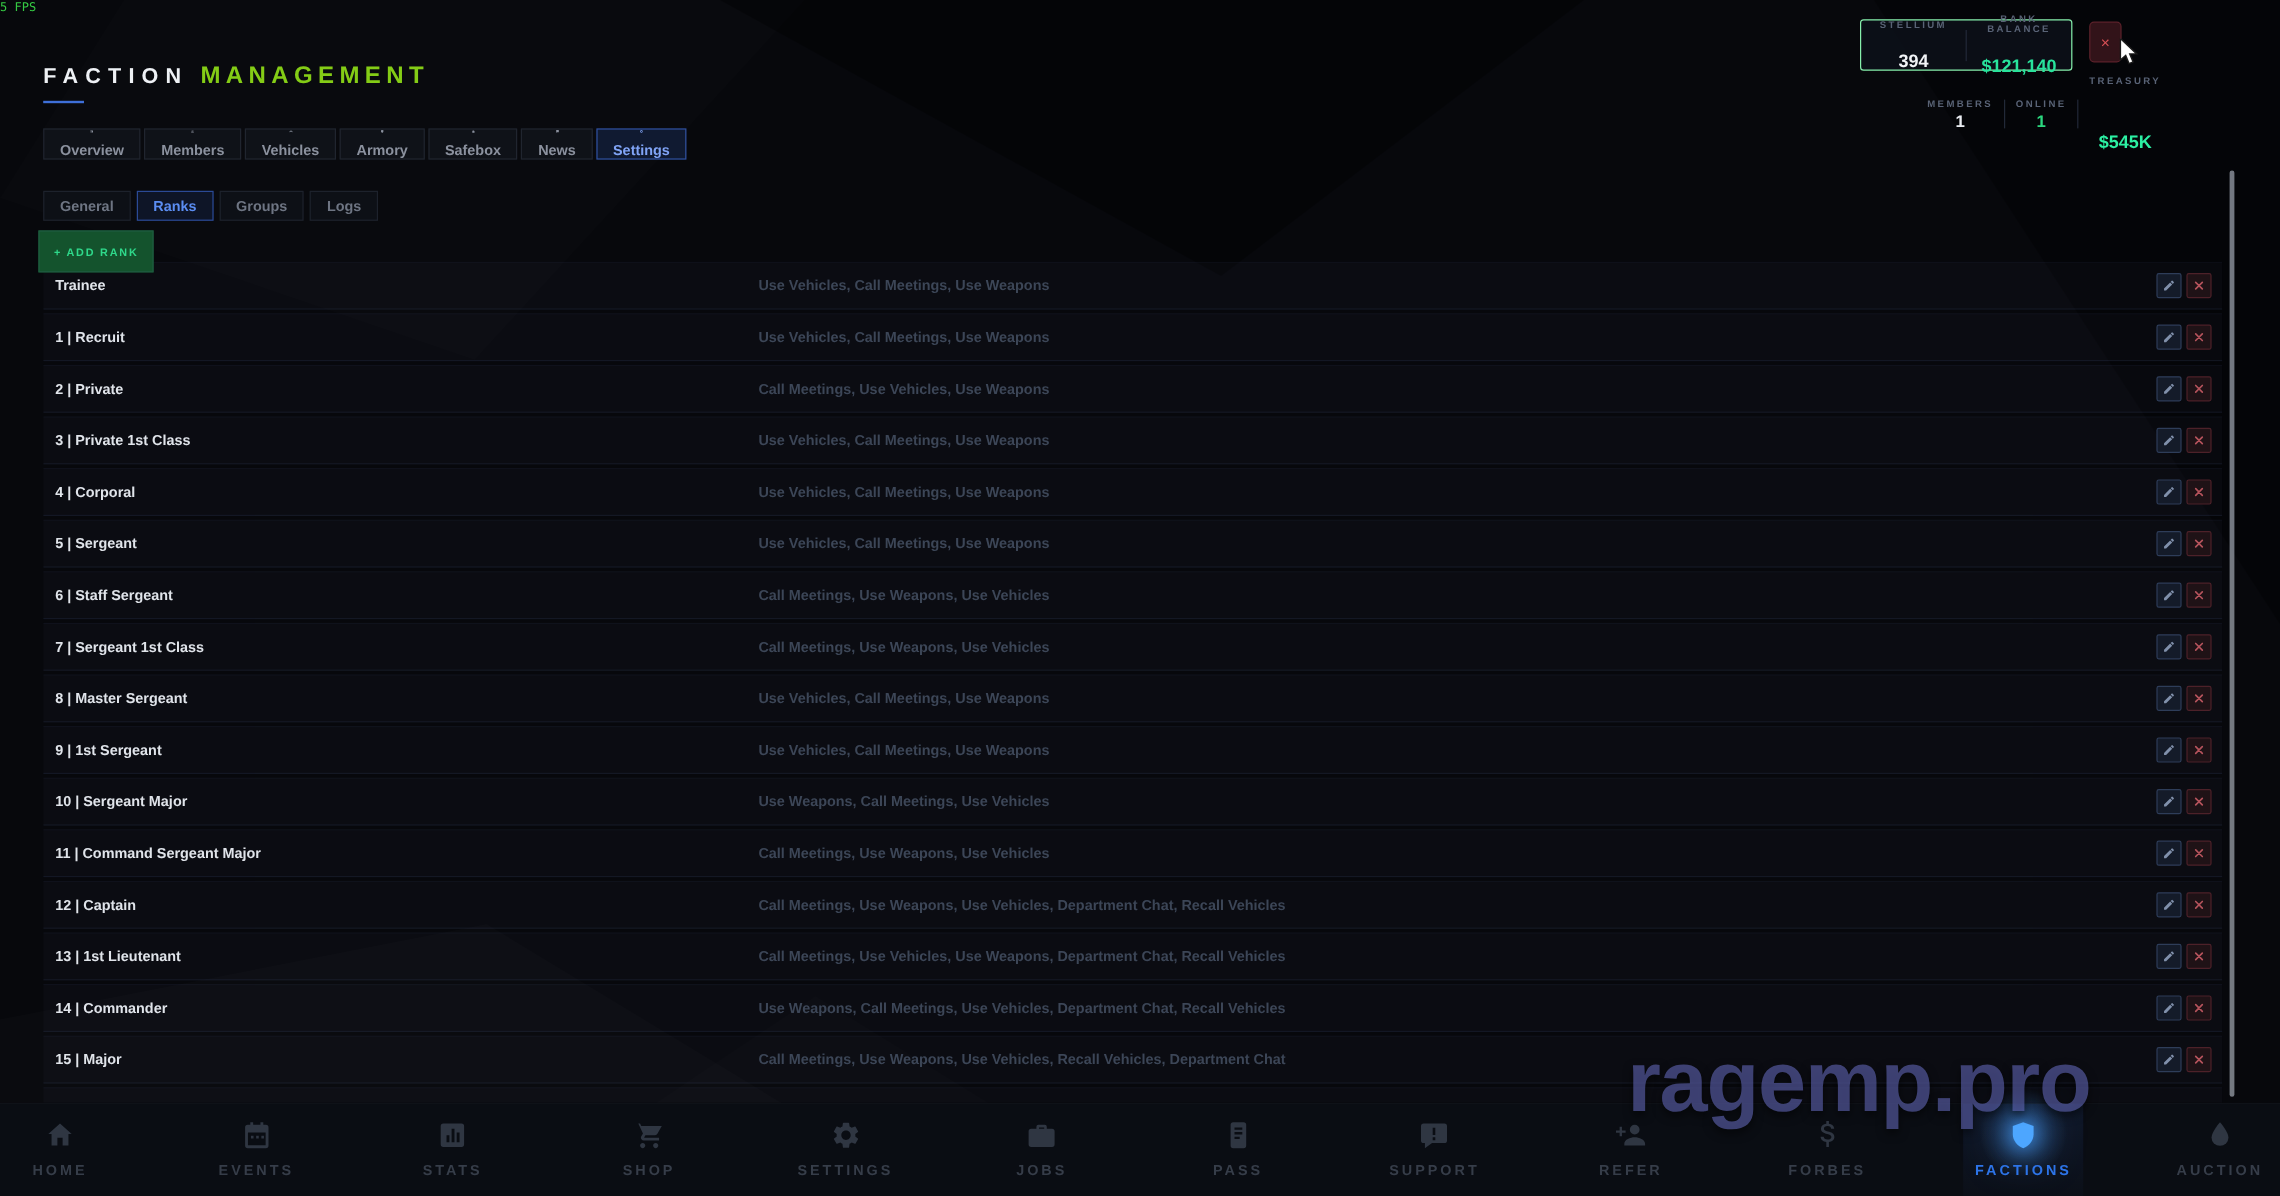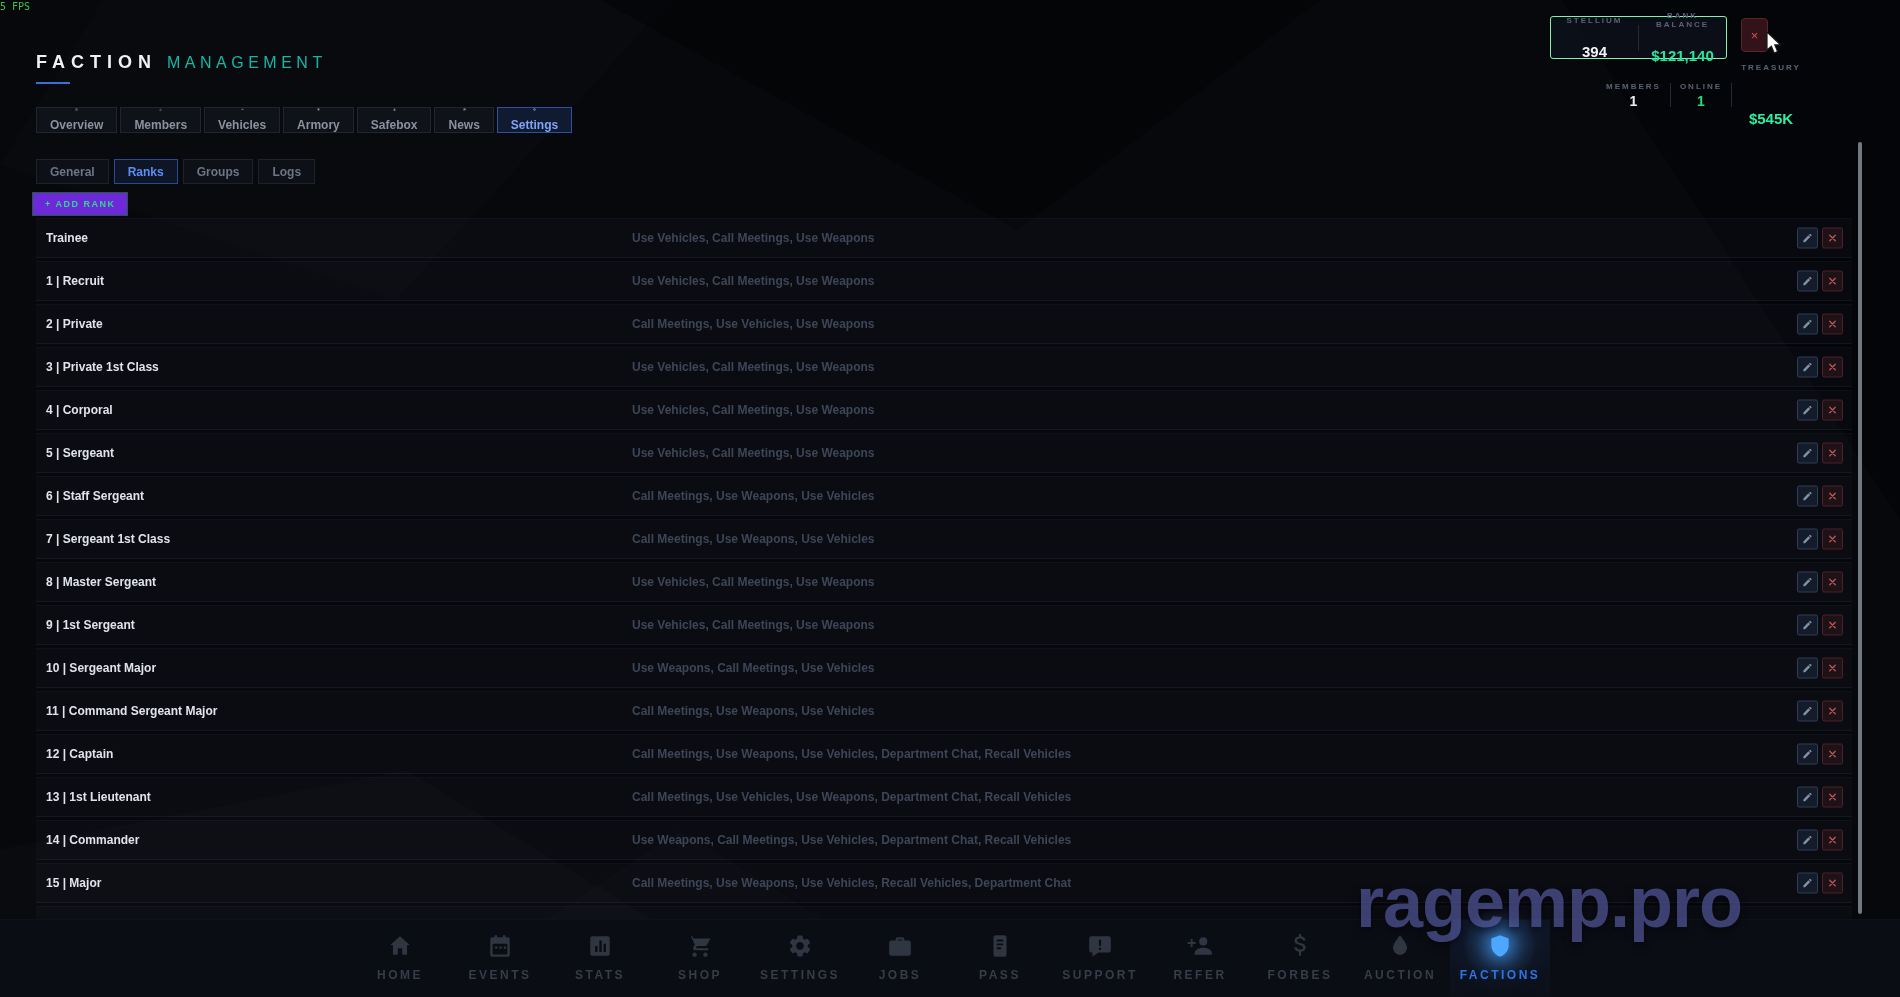--- a/index.html
+++ b/index.html
@@ -18,21 +18,21 @@
   .poly4 { left:0; top:770px; width:780px; height:227px; background:rgba(255,255,255,0.016);
            clip-path:polygon(0 35%,52% 0,100% 100%,0 100%); }
   .poly5 { left:430px; top:830px; width:520px; height:167px; background:rgba(255,255,255,0.012);
            clip-path:polygon(0 100%,48% 0,100% 100%); }
 
   .fps { position:absolute; left:0; top:1px; color:#35c943; font:10px "DejaVu Sans Mono", monospace; z-index:5; }
 
   
   .hdr { position:absolute; left:36px; top:52px; z-index:5; }
   .hdr .t1 { font-size:18px; font-weight:bold; letter-spacing:6px; color:#eef1f5; }
-  .hdr .t2 { font-size:16px; letter-spacing:4.5px; color:#14b8a6; margin-left:10px; font-weight:400; }
+  .hdr .t2 { font-size:20px; letter-spacing:4.5px; color:#84cc16; margin-left:10px; font-weight:700; }
   .hdr .underline { width:34px; height:2px; background:#3e6fd8; margin-top:9px; }
 
   
   .statbox { position:absolute; left:1550px; top:16px; width:177px; height:43px; z-index:5;
              display:flex; align-items:center; background:rgba(13,17,27,0.75);
              border:1px solid #86efac; border-radius:3px; }
   .statbox .cell { flex:1; text-align:center; }
   .statbox .vdiv { width:1px; height:26px; background:#222938; }
   .slabel { font-size:8px; font-weight:bold; letter-spacing:2px; color:#596376; }
   .sval { font-size:15px; font-weight:bold; color:#f1f3f6; margin-top:18px; }
@@ -58,22 +58,22 @@
   .tab.active { background:#101a31; border-color:#30509f; color:#80a4f6; }
 
   
   .subtabs { position:absolute; left:36px; top:146px; display:flex; gap:5px; z-index:5;margin-top:13px; }
   .subtab { height:25px; padding:0 13px; display:flex; align-items:center;
             background:#0d1016; border:1px solid #1d222c; color:#6e7583;
             font-size:12px; font-weight:bold; cursor:pointer; }
   .subtab.active { background:#0e1527; border-color:#2b4a96; color:#5b8df2; }
 
   
-  .addrank { position:absolute; left:32px; top:192px; height:24px; padding:0 12px; z-index:5;
-             display:flex; align-items:center; background:#6d28d9; border:1px solid #1e5c41;
+  .addrank { position:absolute; left:32px; top:192px; height:35px; padding:0 12px; z-index:5;
+             display:flex; align-items:center; background:#14532d; border:1px solid #1e5c41;
              color:#2fd98b; font-size:9px; font-weight:bold; letter-spacing:1.5px; cursor:pointer; }
 
   
   .ranks { position:absolute; left:36px; top:218px; width:1816px; height:701px; overflow:hidden; z-index:2; }
   .rank-row { position:relative; height:40px; margin-bottom:3px;
               background:rgba(130,155,205,0.035);
               border-top:1px solid rgba(100,130,190,0.05);
               border-bottom:1px solid rgba(100,130,190,0.10); }
   .rank-name { position:absolute; left:10px; top:50%; transform:translateY(-50%);
                color:#e0e4ea; font-size:12px; font-weight:bold; white-space:nowrap; }
@@ -94,21 +94,21 @@
 
   
   .watermark { position:absolute; left:1356px; top:866px; z-index:40; line-height:1;
                font-size:72px; font-weight:bold; letter-spacing:-1px;
                color:rgba(106,112,198,0.55); text-shadow:0 3px 8px rgba(0,0,0,0.55);
                pointer-events:none; }
 
   
   .nav { position:absolute; left:0; top:919px; width:1900px; height:78px; z-index:30;
          background:#0a0d13; border-top:1px solid rgba(255,255,255,0.025);
-         display:flex; justify-content:center; }
+         display:flex; justify-content:space-between; }
   .nav-item { width:100px; height:78px; display:flex; flex-direction:column; align-items:center;
               padding-top:13px; cursor:pointer; position:relative; }
   .nav-icon { width:26px; height:26px; fill:#2f3642; color:#2f3642; position:relative; z-index:2; }
   .nav-label { margin-top:9px; font-size:12px; font-weight:bold; letter-spacing:2.5px;
                color:#363d49; position:relative; z-index:2; }
   .nav-item.active { background:linear-gradient(180deg, rgba(70,130,255,0.10), rgba(70,130,255,0.02)); }
   .nav-item.active .nav-icon { fill:#4da6ff; color:#4da6ff; z-index:65;
                filter:drop-shadow(0 0 9px rgba(70,160,255,0.95)) drop-shadow(0 0 18px rgba(60,140,255,0.6)); }
   .nav-item.active .nav-label { color:#2d74e8; z-index:65; }
   .nav-item .glow { display:none; }
@@ -664,34 +664,34 @@
       </div>
 
       <div class="nav-item">
 
         <svg class="nav-icon">
           <use href="#icon-dollar"></use>
         </svg>
         <span class="nav-label">FORBES</span>
       </div>
 
-      <div class="nav-item">
-
-        <svg class="nav-icon">
-          <use href="#icon-droplet"></use>
-        </svg>
-        <span class="nav-label">AUCTION</span>
-      </div>
-
       <div class="nav-item active">
         <span class="glow"></span>
         <svg class="nav-icon">
           <use href="#icon-shield"></use>
         </svg>
         <span class="nav-label">FACTIONS</span>
+      </div>
+
+      <div class="nav-item">
+
+        <svg class="nav-icon">
+          <use href="#icon-droplet"></use>
+        </svg>
+        <span class="nav-label">AUCTION</span>
       </div>
 
   </div>
 
   <svg class="cursor" width="22" height="24" viewBox="0 0 22 24">
     <polygon points="1,0 1,18 5.4,14.2 8.2,21 11.6,19.6 8.8,12.9 14.6,12.9" fill="#ffffff" stroke="#1a1a1a" stroke-width="1.2"></polygon>
   </svg>
 
 </div>
 

